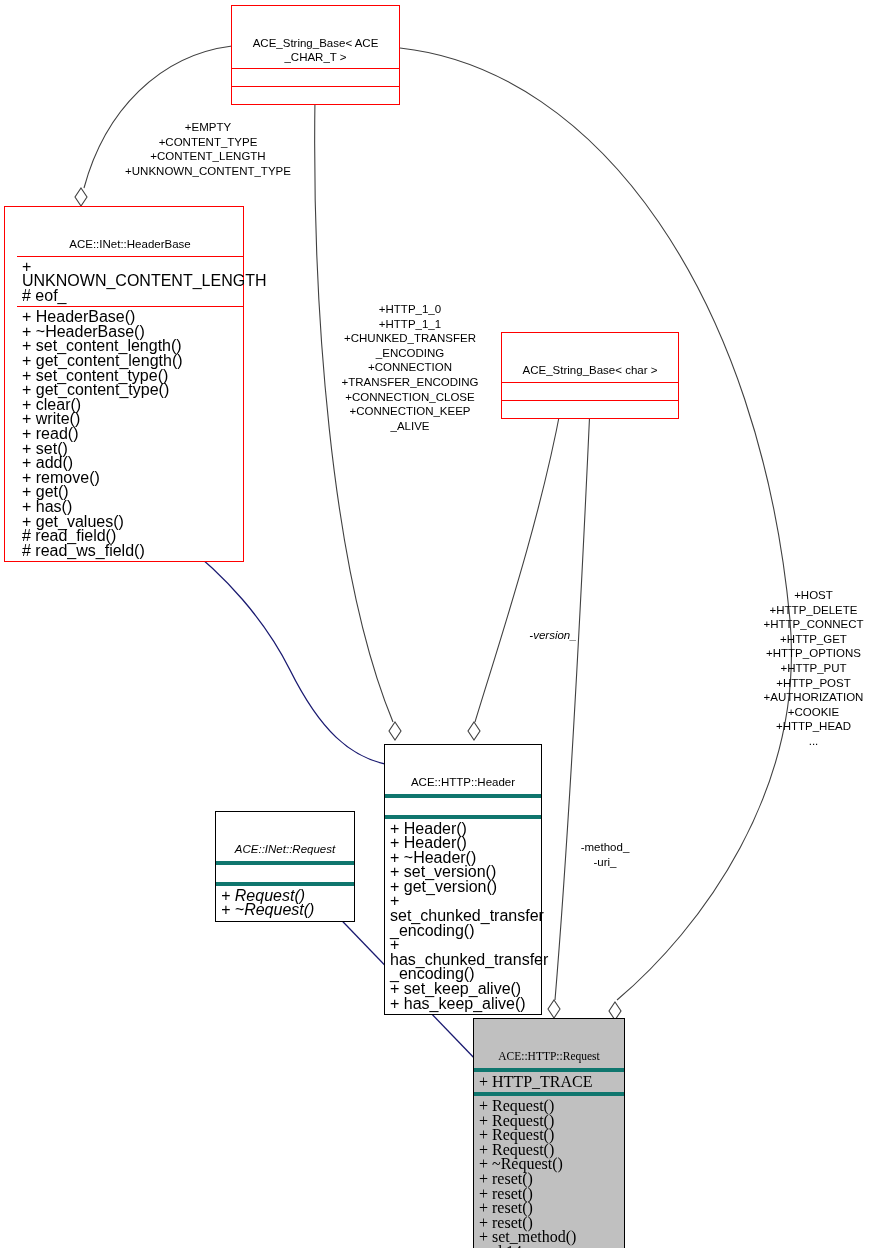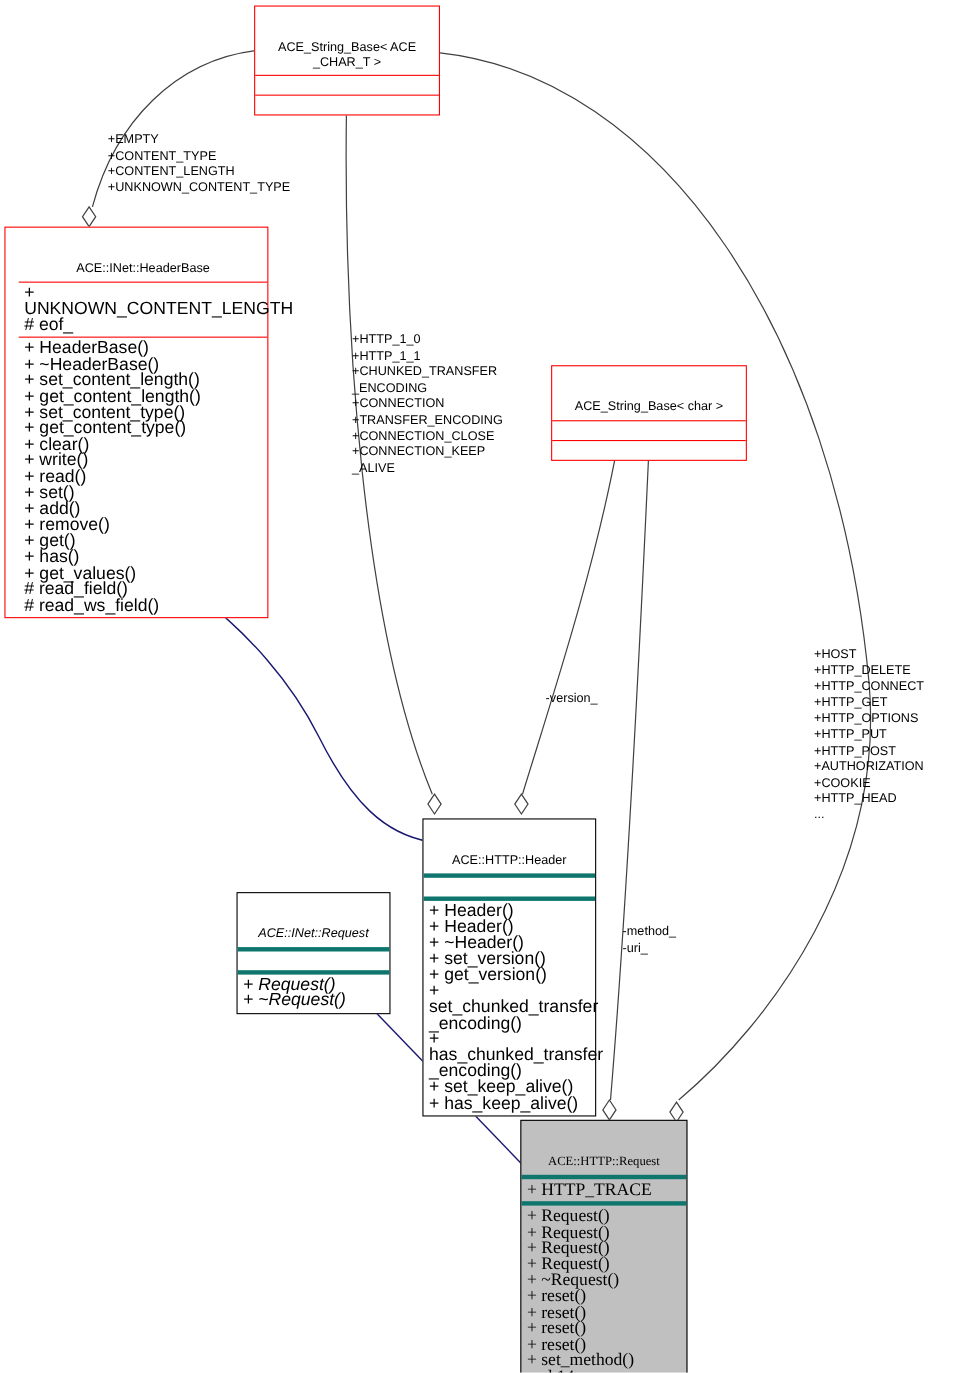--- a/index.html
+++ b/index.html
@@ -65,21 +65,21 @@
     padding: 0;
   }
   .uml-row {
     white-space: pre-wrap;
   }
   .edge-label {
     position: absolute;
     font-size: 11.5px;
     color: #000000;
     line-height: 14.6px;
-    text-align: left;
+    text-align: center;
     white-space: pre-line;
     z-index: 3;
   }
 </style>
 </head>
 <body>
 
 <div id="canvas">
 
   <svg id="edges" viewBox="0 0 887 1248" xmlns="http://www.w3.org/2000/svg">
@@ -234,18 +234,18 @@
 +HTTP_CONNECT
 +HTTP_GET
 +HTTP_OPTIONS
 +HTTP_PUT
 +HTTP_POST
 +AUTHORIZATION
 +COOKIE
 +HTTP_HEAD
 ...</div>
 
-  <div class="edge-label" style="left:496px; top:628px; width:70px;">-version_</div>
+  <div class="edge-label" style="left:518px; top:628px; width:70px;font-style:italic;">-version_</div>
 
   <div class="edge-label" style="left:566px; top:840px; width:78px;">-method_
 -uri_</div>
 
 </div>
 
 </body></html>

